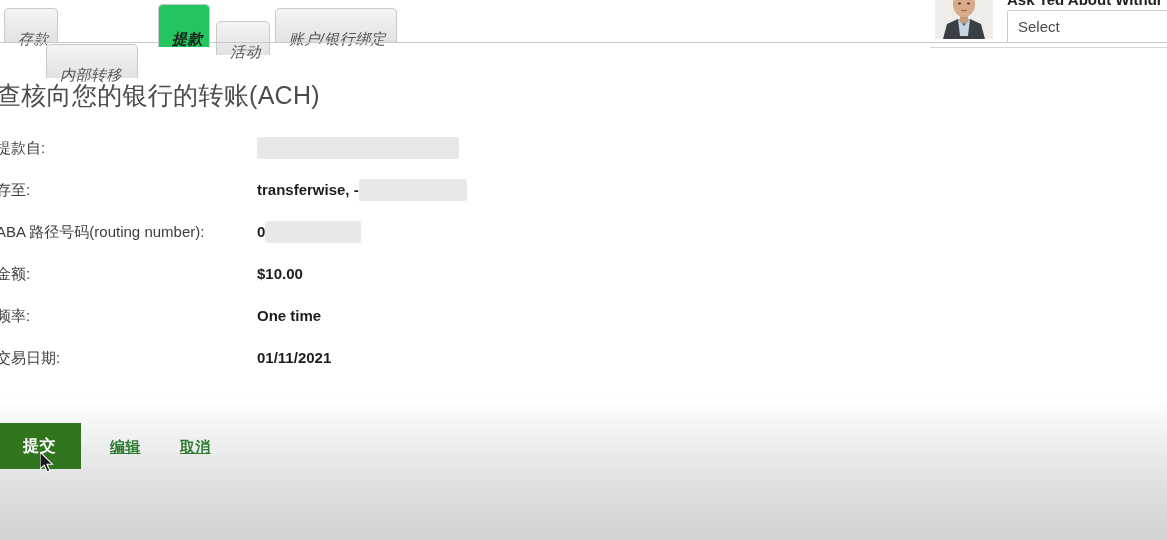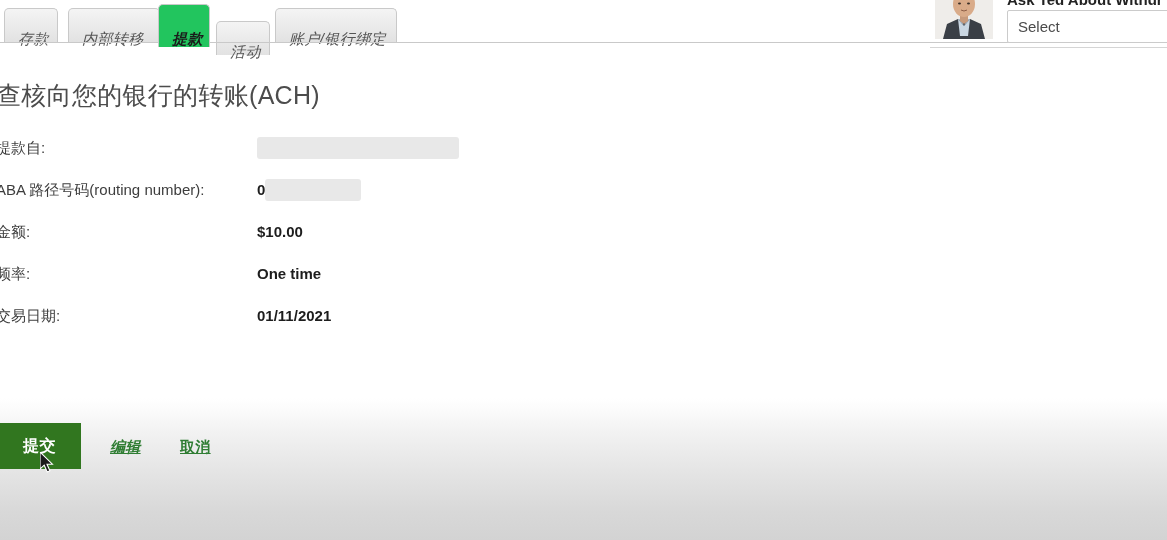--- a/index.html
+++ b/index.html
@@ -165,21 +165,21 @@
     position: absolute;
     top: 15px;
     font-size: 15px;
     font-weight: bold;
     color: #2f7d33;
     text-decoration: underline;
     letter-spacing: 0.3px;
     cursor: pointer;
     white-space: nowrap;
   }
-  #edit-link { left: 110px; font-style: italic; }
+  #edit-link { left: 110px; }
   #cancel-link { left: 180px; }
 
   
   #cursor {
     position: absolute;
     left: 40px;
     top: 452px;
     width: 16px;
     height: 22px;
     pointer-events: none;
@@ -247,41 +247,45 @@
 <body>
 
 <div id="page">
 
   <div id="content-backdrop"></div>
 
   <div id="tabbar">
     <div class="tab" style="left: 4px; width: 54px;">
       <span>存款</span>
     </div>
-    <div class="tab" style="left: 68px; width: 92px;">
+    <div class="tab" style="left: 46px; width: 92px; margin-top: 36px;">
       <span>内部转移</span>
     </div>
     <div class="tab active" style="left: 158px; width: 52px;">
       <span>提款</span>
     </div>
     <div class="tab" style="left: 216px; width: 54px; margin-top: 13px;">
       <span>活动</span>
     </div>
     <div class="tab" style="left: 275px; width: 122px;">
       <span>账户/银行绑定</span>
     </div>
   </div>
   <div id="tab-underline"></div>
 
   <div id="form-heading">查核向您的银行的转账(ACH)</div>
 
   <div id="details">
       <div class="row">
         <div class="row-label">提款自:</div>
         <div class="row-value"><span class="redaction" style="width: 202px;"></span><span></span></div>
+      </div>
+      <div class="row">
+        <div class="row-label">存至:</div>
+        <div class="row-value"><span>transferwise, -</span><span class="redaction" style="width: 108px;"></span></div>
       </div>
       <div class="row">
         <div class="row-label">ABA 路径号码(routing number):</div>
         <div class="row-value"><span>0</span><span class="redaction" style="width: 96px;"></span></div>
       </div>
       <div class="row">
         <div class="row-label">金额:</div>
         <div class="row-value"><span>$10.00</span></div>
       </div>
       <div class="row">

